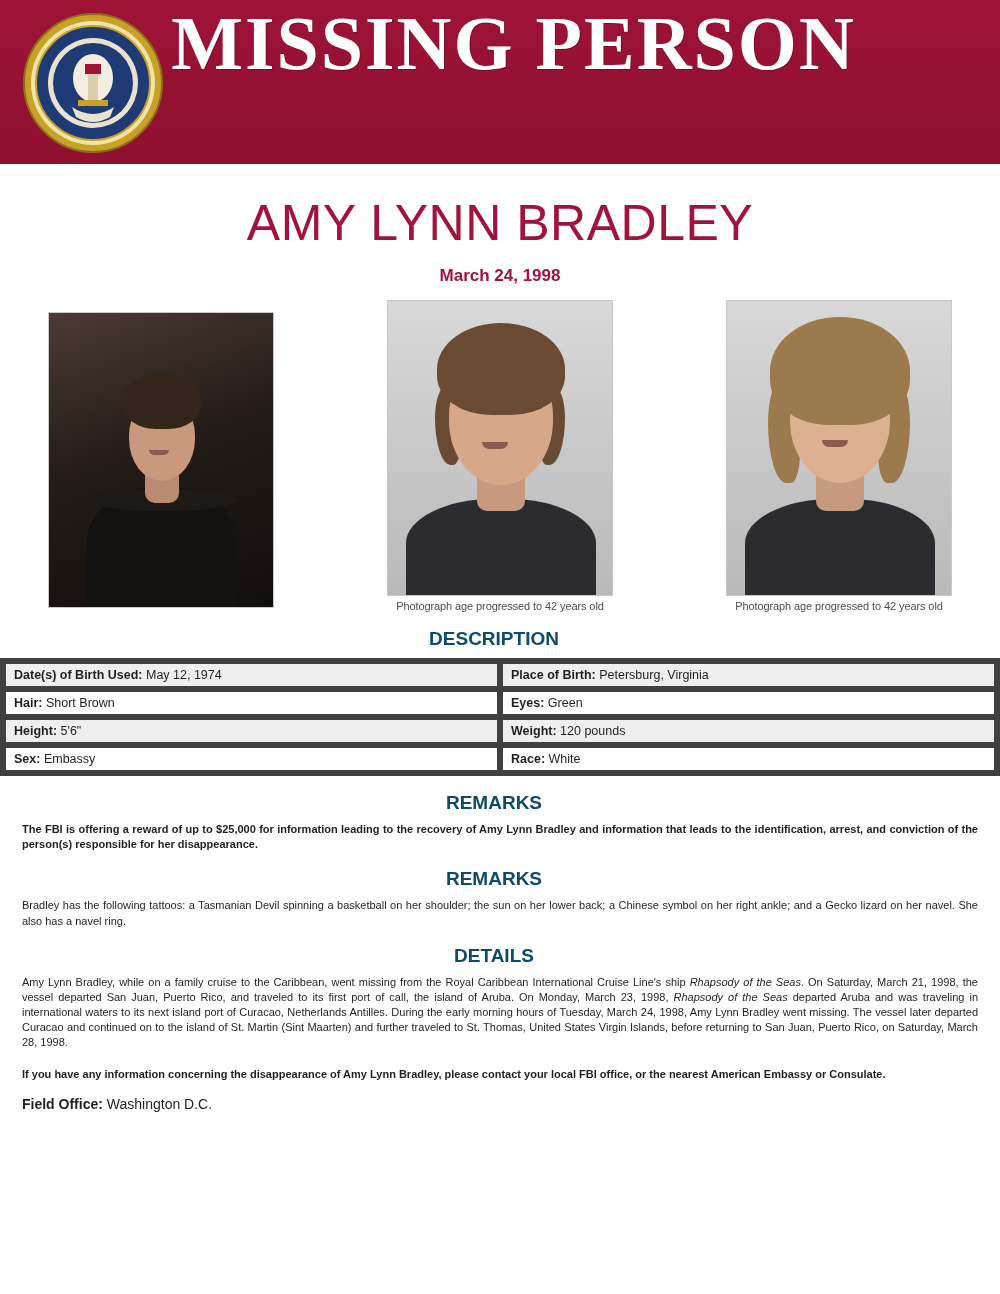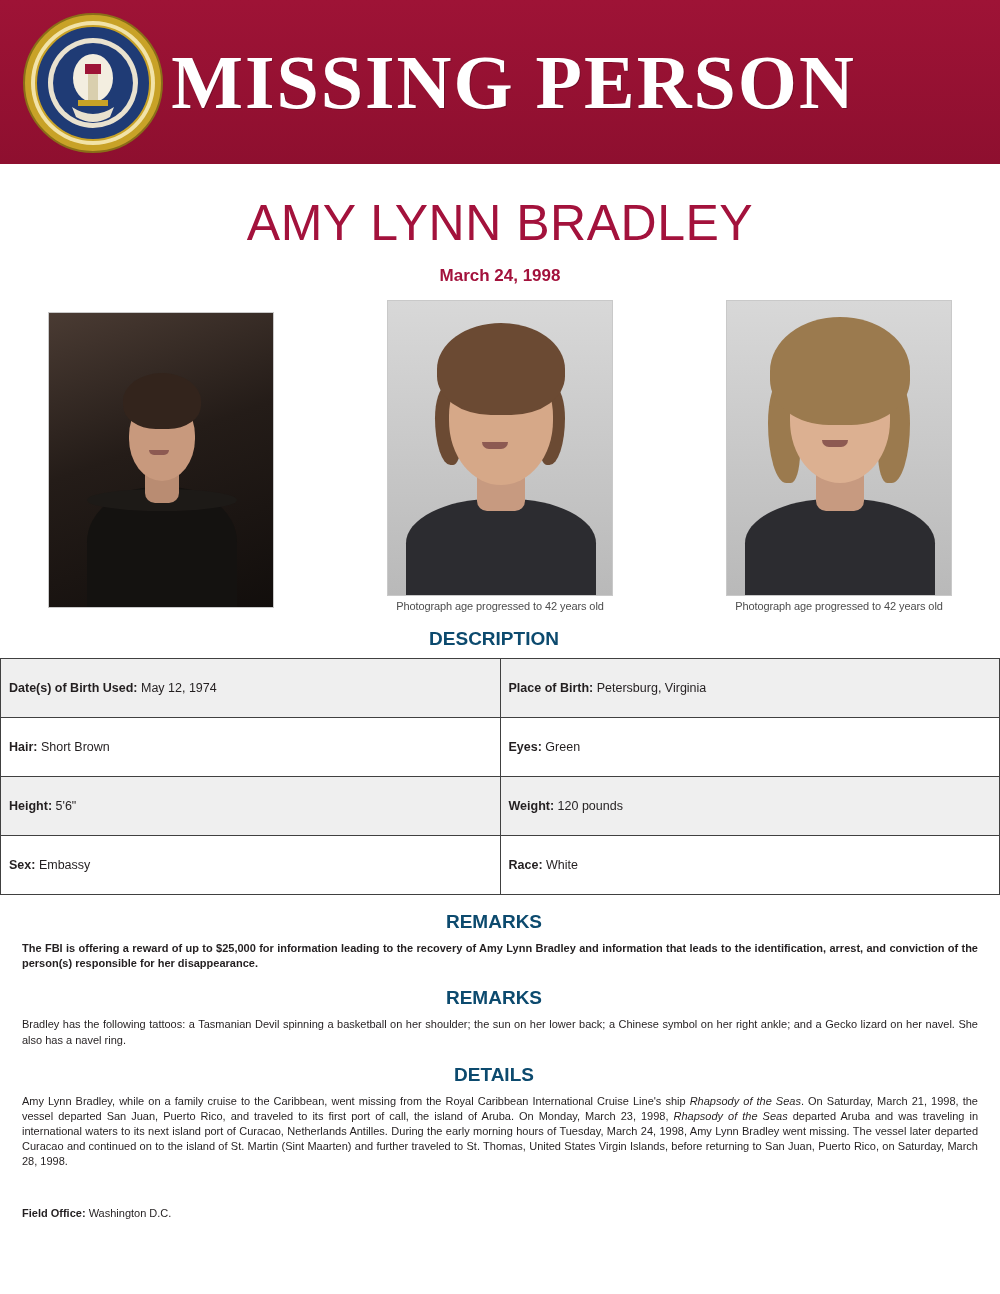--- a/index.html
+++ b/index.html
@@ -16,21 +16,20 @@
   }
 
   
   .banner {
     position: relative;
     height: 168px;
     background: #9d1436;
     background: linear-gradient(180deg,#9e1336 0%, #8e0f2f 100%);
     border-bottom: 4px solid #ffffff;
     display: flex;
-    align-items: center;
     padding-left: 7px;
   }
   .banner-title {
     flex: 1;
     text-align: center;
     color: #ffffff;
     font-family: "Liberation Serif", serif;
     font-weight: bold;
     font-size: 76px;
     letter-spacing: 2px;
@@ -127,41 +126,41 @@
     margin: 16px 12px 8px 0;
   }
 
   
   .desc-table {
     width: 100%;
     border-collapse: collapse;
     font-size: 12.5px;
   }
   .desc-table td {
-    padding: 22px 8px;
-    border: 1px solid #404040;
+    padding: 4px 8px;
+    border: 6px solid #404040;
     width: 50%;
     vertical-align: middle;
   }
   .desc-table tr:nth-child(odd) td { background: #efefef; }
   .desc-table tr:nth-child(even) td { background: #ffffff; }
   .lbl { font-weight: bold; }
 
   
   .wrap { padding: 0 22px; }
   .para {
     font-size: 11px;
     line-height: 1.38;
     text-align: justify;
     margin: 0 0 6px 0;
   }
   .bold { font-weight: bold; }
   .italic { font-style: italic; }
   .spacer-sm { height: 10px; }
-  .field-office { font-size: 11px; margin-top: 21px; }
+  .field-office { font-size: 14px; margin-top: 14px; }
 </style>
 </head>
 <body>
 
 <div class="banner">
   <svg class="seal" viewBox="0 0 142 142">
     <circle cx="71" cy="71" r="69" fill="#c8a227"></circle>
     <circle cx="71" cy="71" r="62" fill="#f2e3a8"></circle>
     <circle cx="71" cy="71" r="57" fill="#1f3b75"></circle>
     <circle cx="71" cy="71" r="45" fill="#e9e2cf"></circle>
@@ -285,17 +284,18 @@
 
 <div class="section-title">REMARKS</div>
 <div class="wrap">
   <p class="para">Bradley has the following tattoos: a Tasmanian Devil spinning a basketball on her shoulder; the sun on her lower back; a Chinese symbol on her right ankle; and a Gecko lizard on her navel. She also has a navel ring.</p>
 </div>
 
 <div class="section-title">DETAILS</div>
 <div class="wrap">
   <p class="para"><span>Amy Lynn Bradley, while on a family cruise to the Caribbean, went missing from the Royal Caribbean International Cruise Line's ship </span><span class="italic">Rhapsody of the Seas</span><span>. On Saturday, March 21, 1998, the vessel departed San Juan, Puerto Rico, and traveled to its first port of call, the island of Aruba.  On Monday, March 23, 1998, </span><span class="italic">Rhapsody of the Seas</span><span> departed Aruba and was traveling in international waters to its next island port of Curacao, Netherlands Antilles.  During the early morning hours of Tuesday, March 24, 1998, Amy Lynn Bradley went missing.  The vessel later departed Curacao and continued on to the island of St. Martin (Sint Maarten) and further traveled to St. Thomas, United States Virgin Islands, before returning to San Juan, Puerto Rico, on Saturday, March 28, 1998.</span></p>
   <div class="spacer-sm"></div>
+  <p class="para bold">If you have any information concerning the disappearance of Amy Lynn Bradley, please contact your local FBI office, or the nearest American Embassy or Consulate.</p>
   <div class="field-office">
     <span class="bold">Field Office:</span>
     <span>Washington D.C.</span>
   </div>
 </div>
 
 </body></html>

